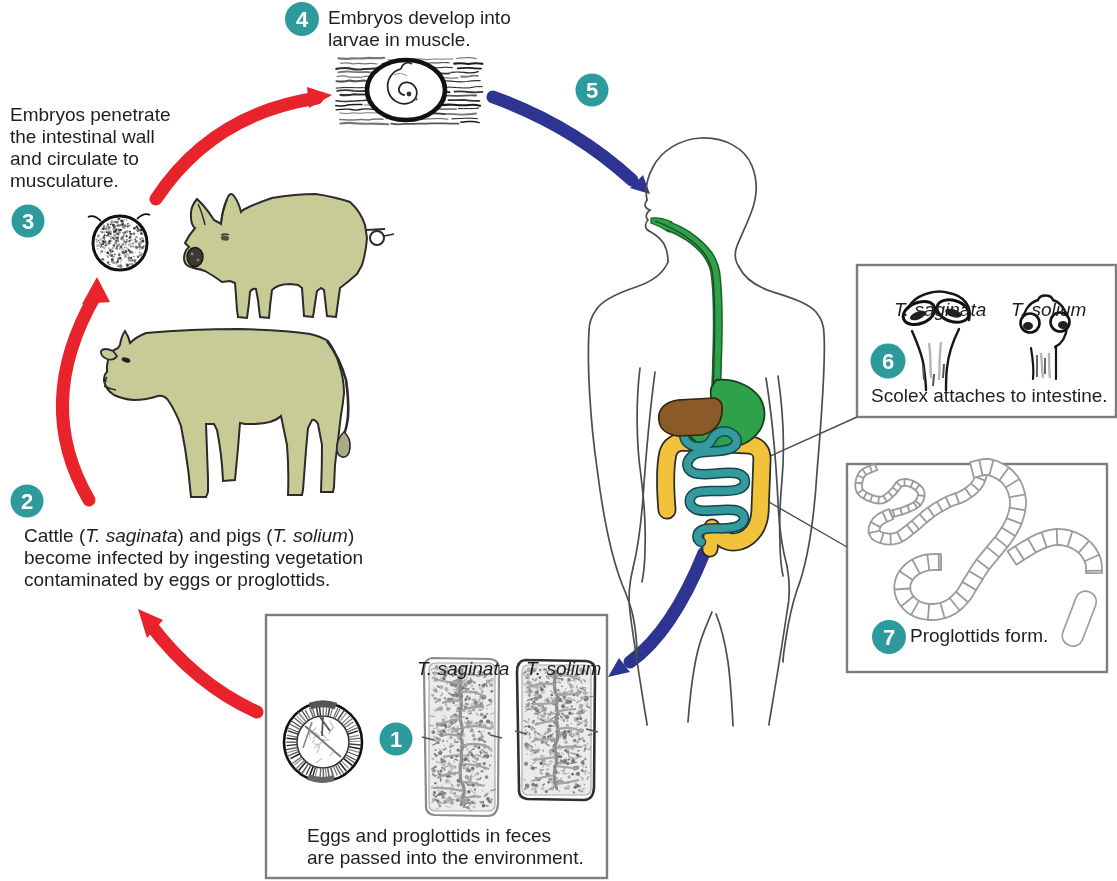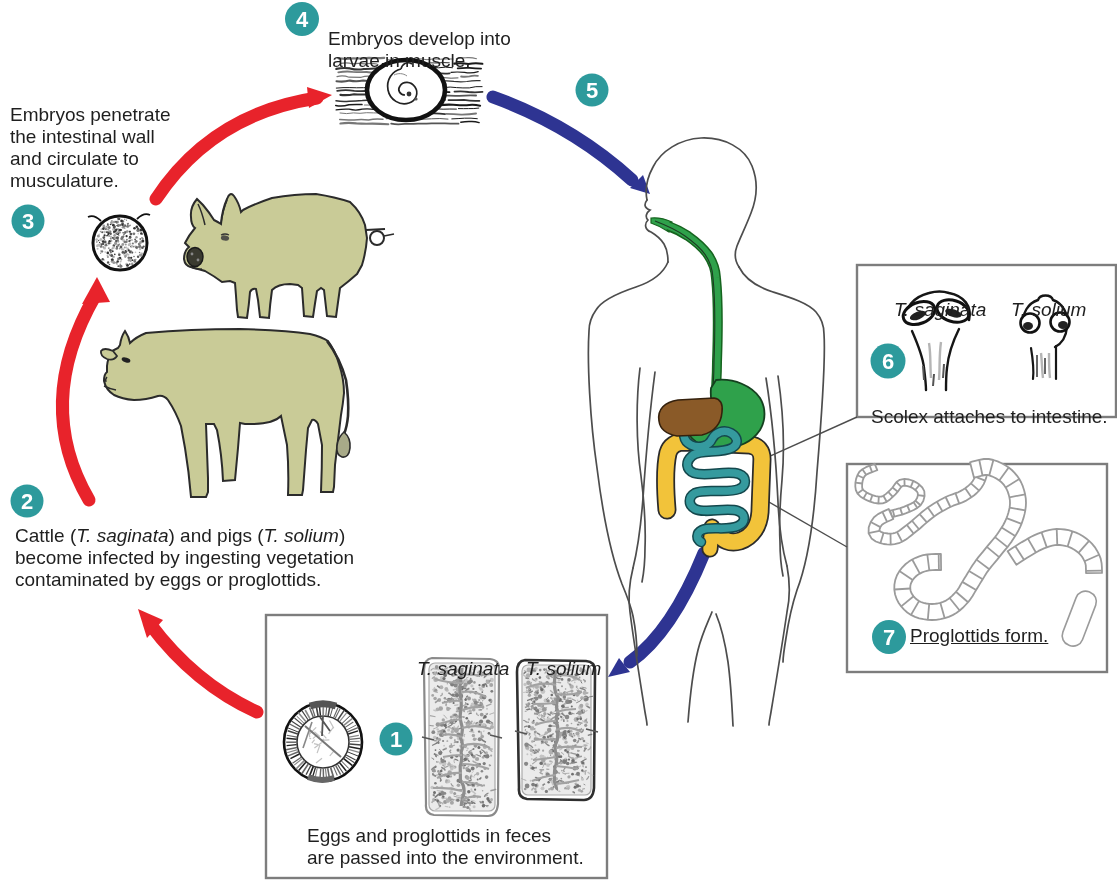--- a/index.html
+++ b/index.html
@@ -1768,22 +1768,22 @@
       <text x="28" y="228.5" text-anchor="middle" font-family="Liberation Sans, sans-serif" font-size="22" font-weight="bold" fill="#ffffff">3</text>
 <circle cx="302" cy="19" r="17" fill="#2d9a9c"></circle>
       <text x="302" y="26.5" text-anchor="middle" font-family="Liberation Sans, sans-serif" font-size="22" font-weight="bold" fill="#ffffff">4</text>
 <circle cx="592" cy="90" r="16.5" fill="#2d9a9c"></circle>
       <text x="592" y="97.5" text-anchor="middle" font-family="Liberation Sans, sans-serif" font-size="22" font-weight="bold" fill="#ffffff">5</text>
 <circle cx="888" cy="361" r="17.5" fill="#2d9a9c"></circle>
       <text x="888" y="368.5" text-anchor="middle" font-family="Liberation Sans, sans-serif" font-size="22" font-weight="bold" fill="#ffffff">6</text>
 <circle cx="889" cy="637" r="17" fill="#2d9a9c"></circle>
       <text x="889" y="644.5" text-anchor="middle" font-family="Liberation Sans, sans-serif" font-size="22" font-weight="bold" fill="#ffffff">7</text>
 </svg>
-<div class="t" style="left:328px;top:7px;margin-top:21px;">Embryos develop into<br>larvae in muscle.</div>
+<div class="t" style="left:328px;top:7px;">Embryos develop into<br>larvae in muscle.</div>
 <div class="t" style="left:10px;top:104px;line-height:22px;">Embryos penetrate<br>the intestinal wall<br>and circulate to<br>musculature.</div>
-<div class="t" style="left:15px;top:525px;">Cattle (<span class="it">T.&nbsp;saginata</span>) and pigs (<span class="it">T.&nbsp;solium</span>)<br>become infected by ingesting vegetation<br>contaminated by eggs or proglottids.</div>
+<div class="t" style="left:24px;top:525px;">Cattle (<span class="it">T.&nbsp;saginata</span>) and pigs (<span class="it">T.&nbsp;solium</span>)<br>become infected by ingesting vegetation<br>contaminated by eggs or proglottids.</div>
 <div class="t it" style="left:417px;top:628px;">T. saginata</div>
 <div class="t it" style="left:526px;top:628px;">T. solium</div>
 <div class="t" style="left:307px;top:825px;">Eggs and proglottids in feces<br>are passed into the environment.</div>
 <div class="t it" style="left:894px;top:269px;">T. saginata</div>
 <div class="t it" style="left:1011px;top:269px;">T. solium</div>
-<div class="t" style="left:871px;top:385px;margin-top:21px;">Scolex attaches to intestine.</div>
-<div class="t" style="left:910px;top:625px;text-decoration:underline;">Proglottids form.</div>
+<div class="t" style="left:871px;top:385px;">Scolex attaches to intestine.</div>
+<div class="t" style="left:910px;top:625px;">Proglottids form.</div>
 </div>
 </body></html>

